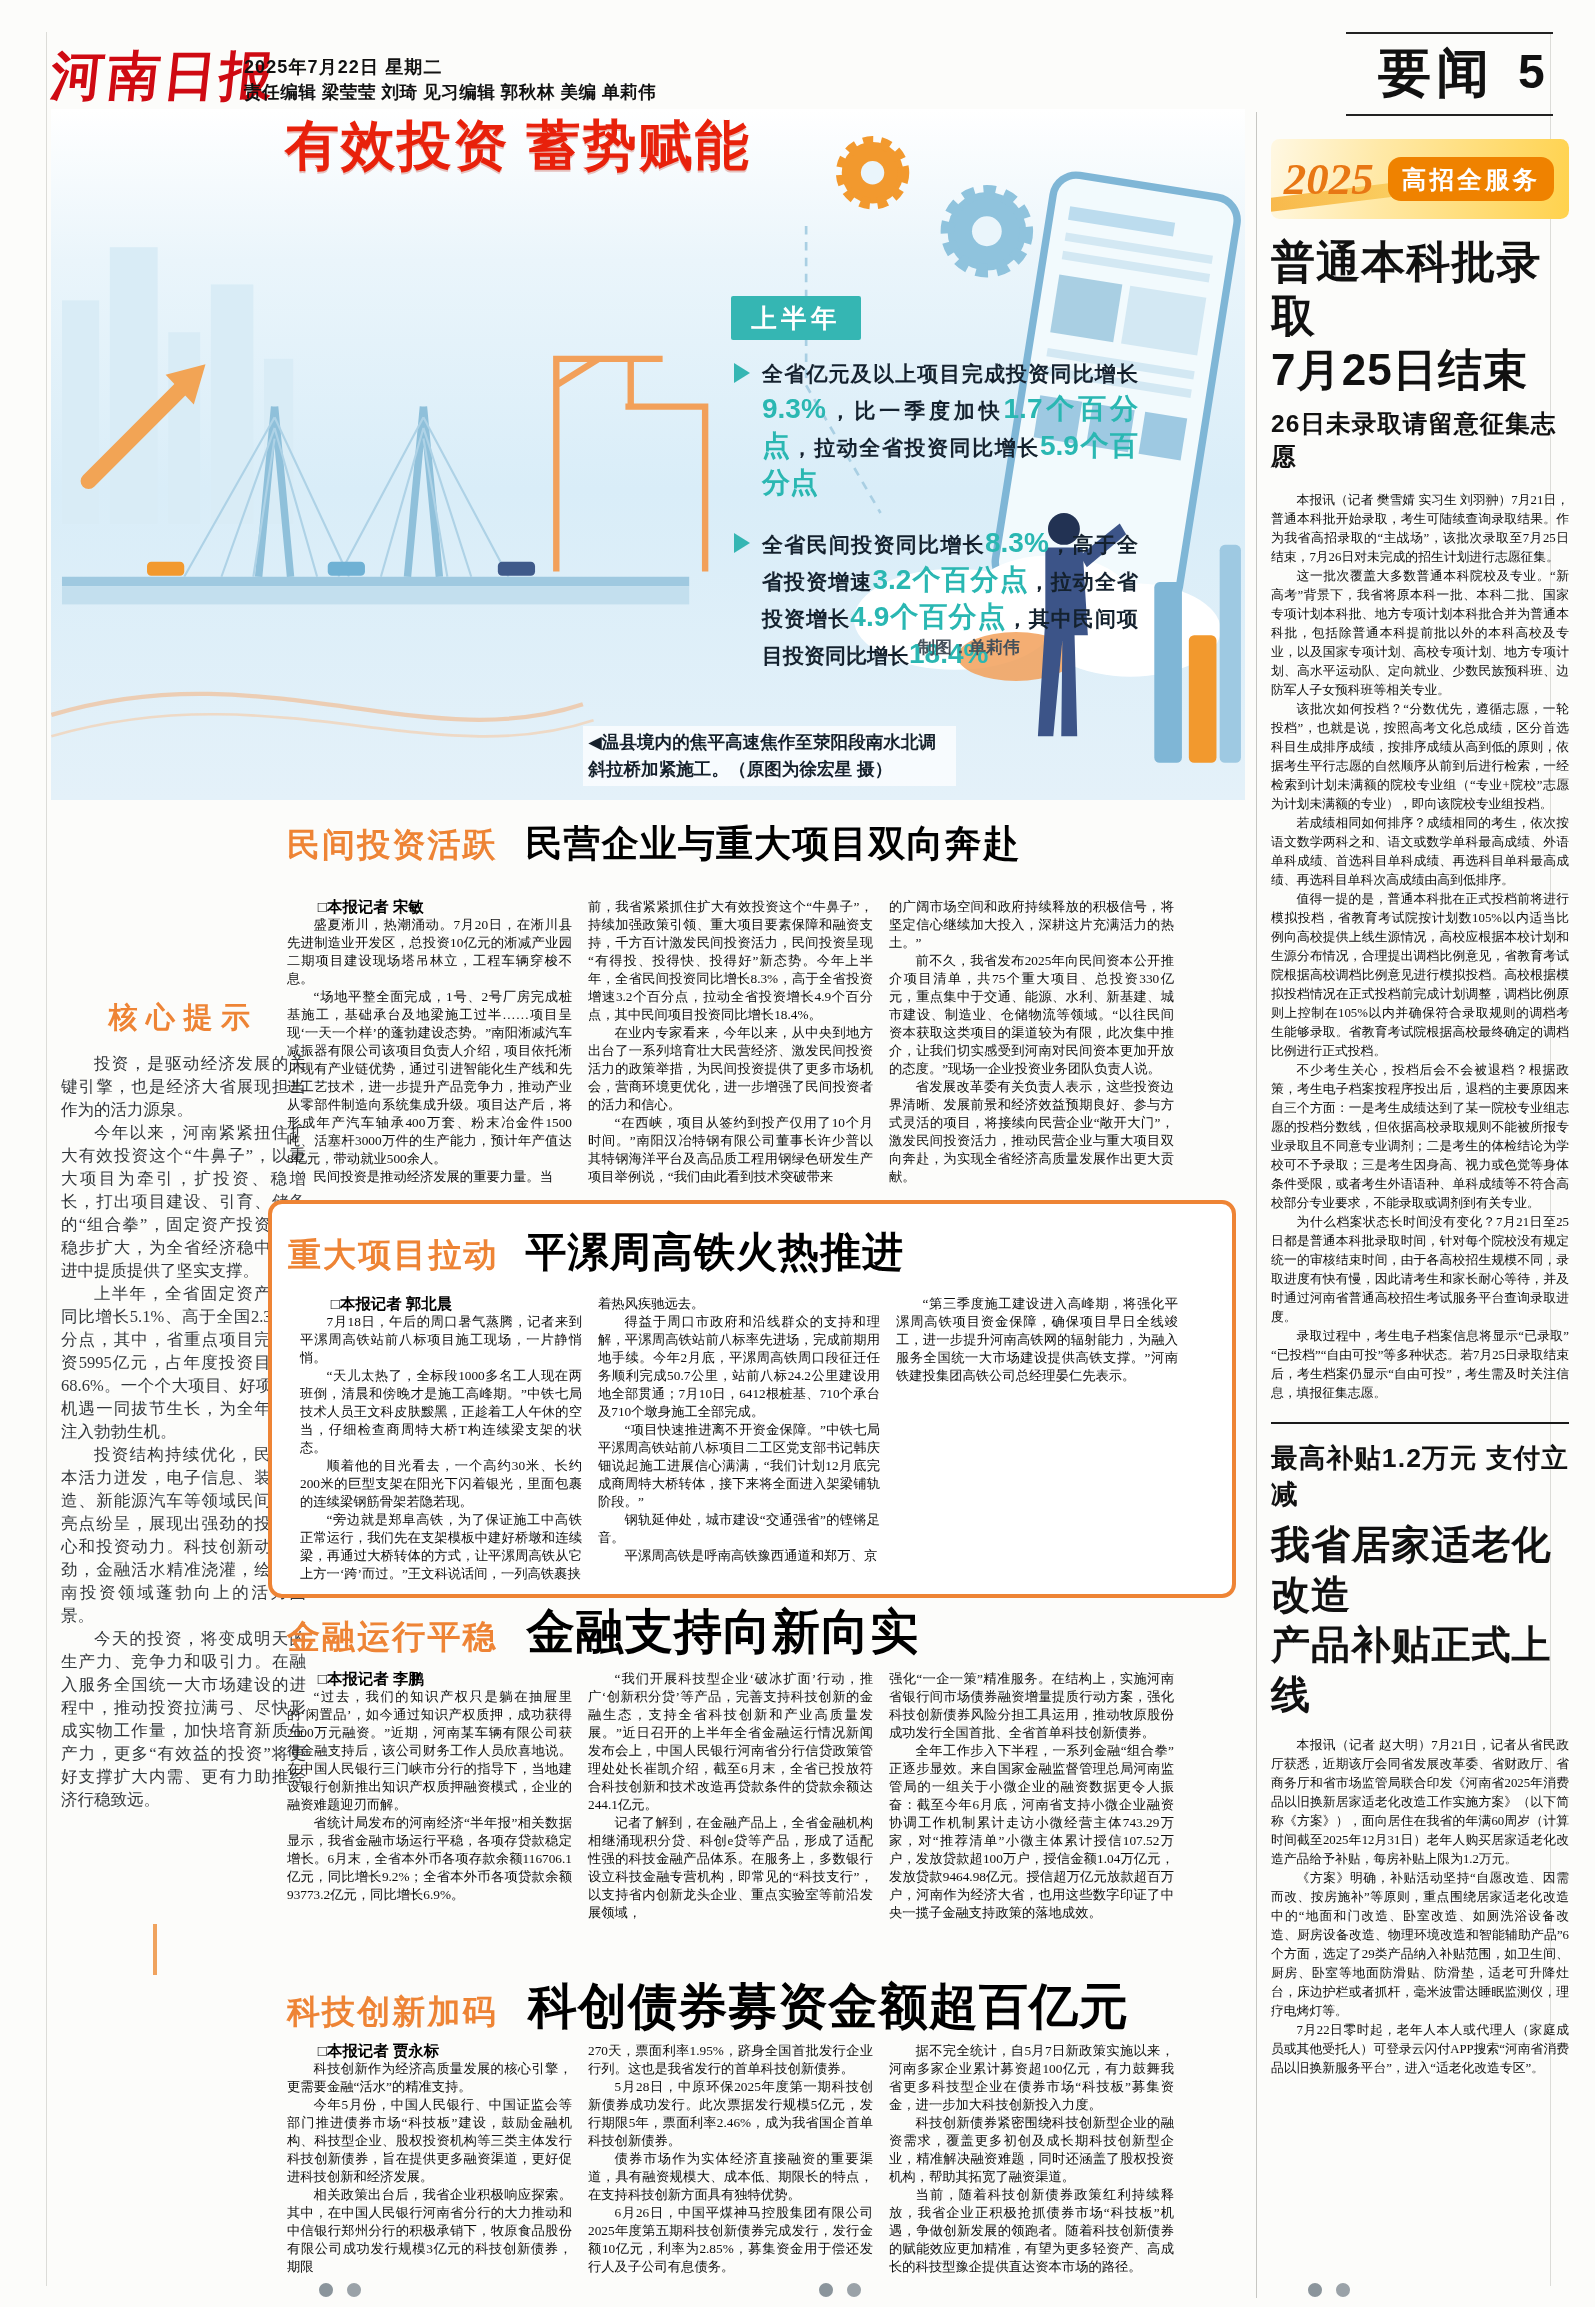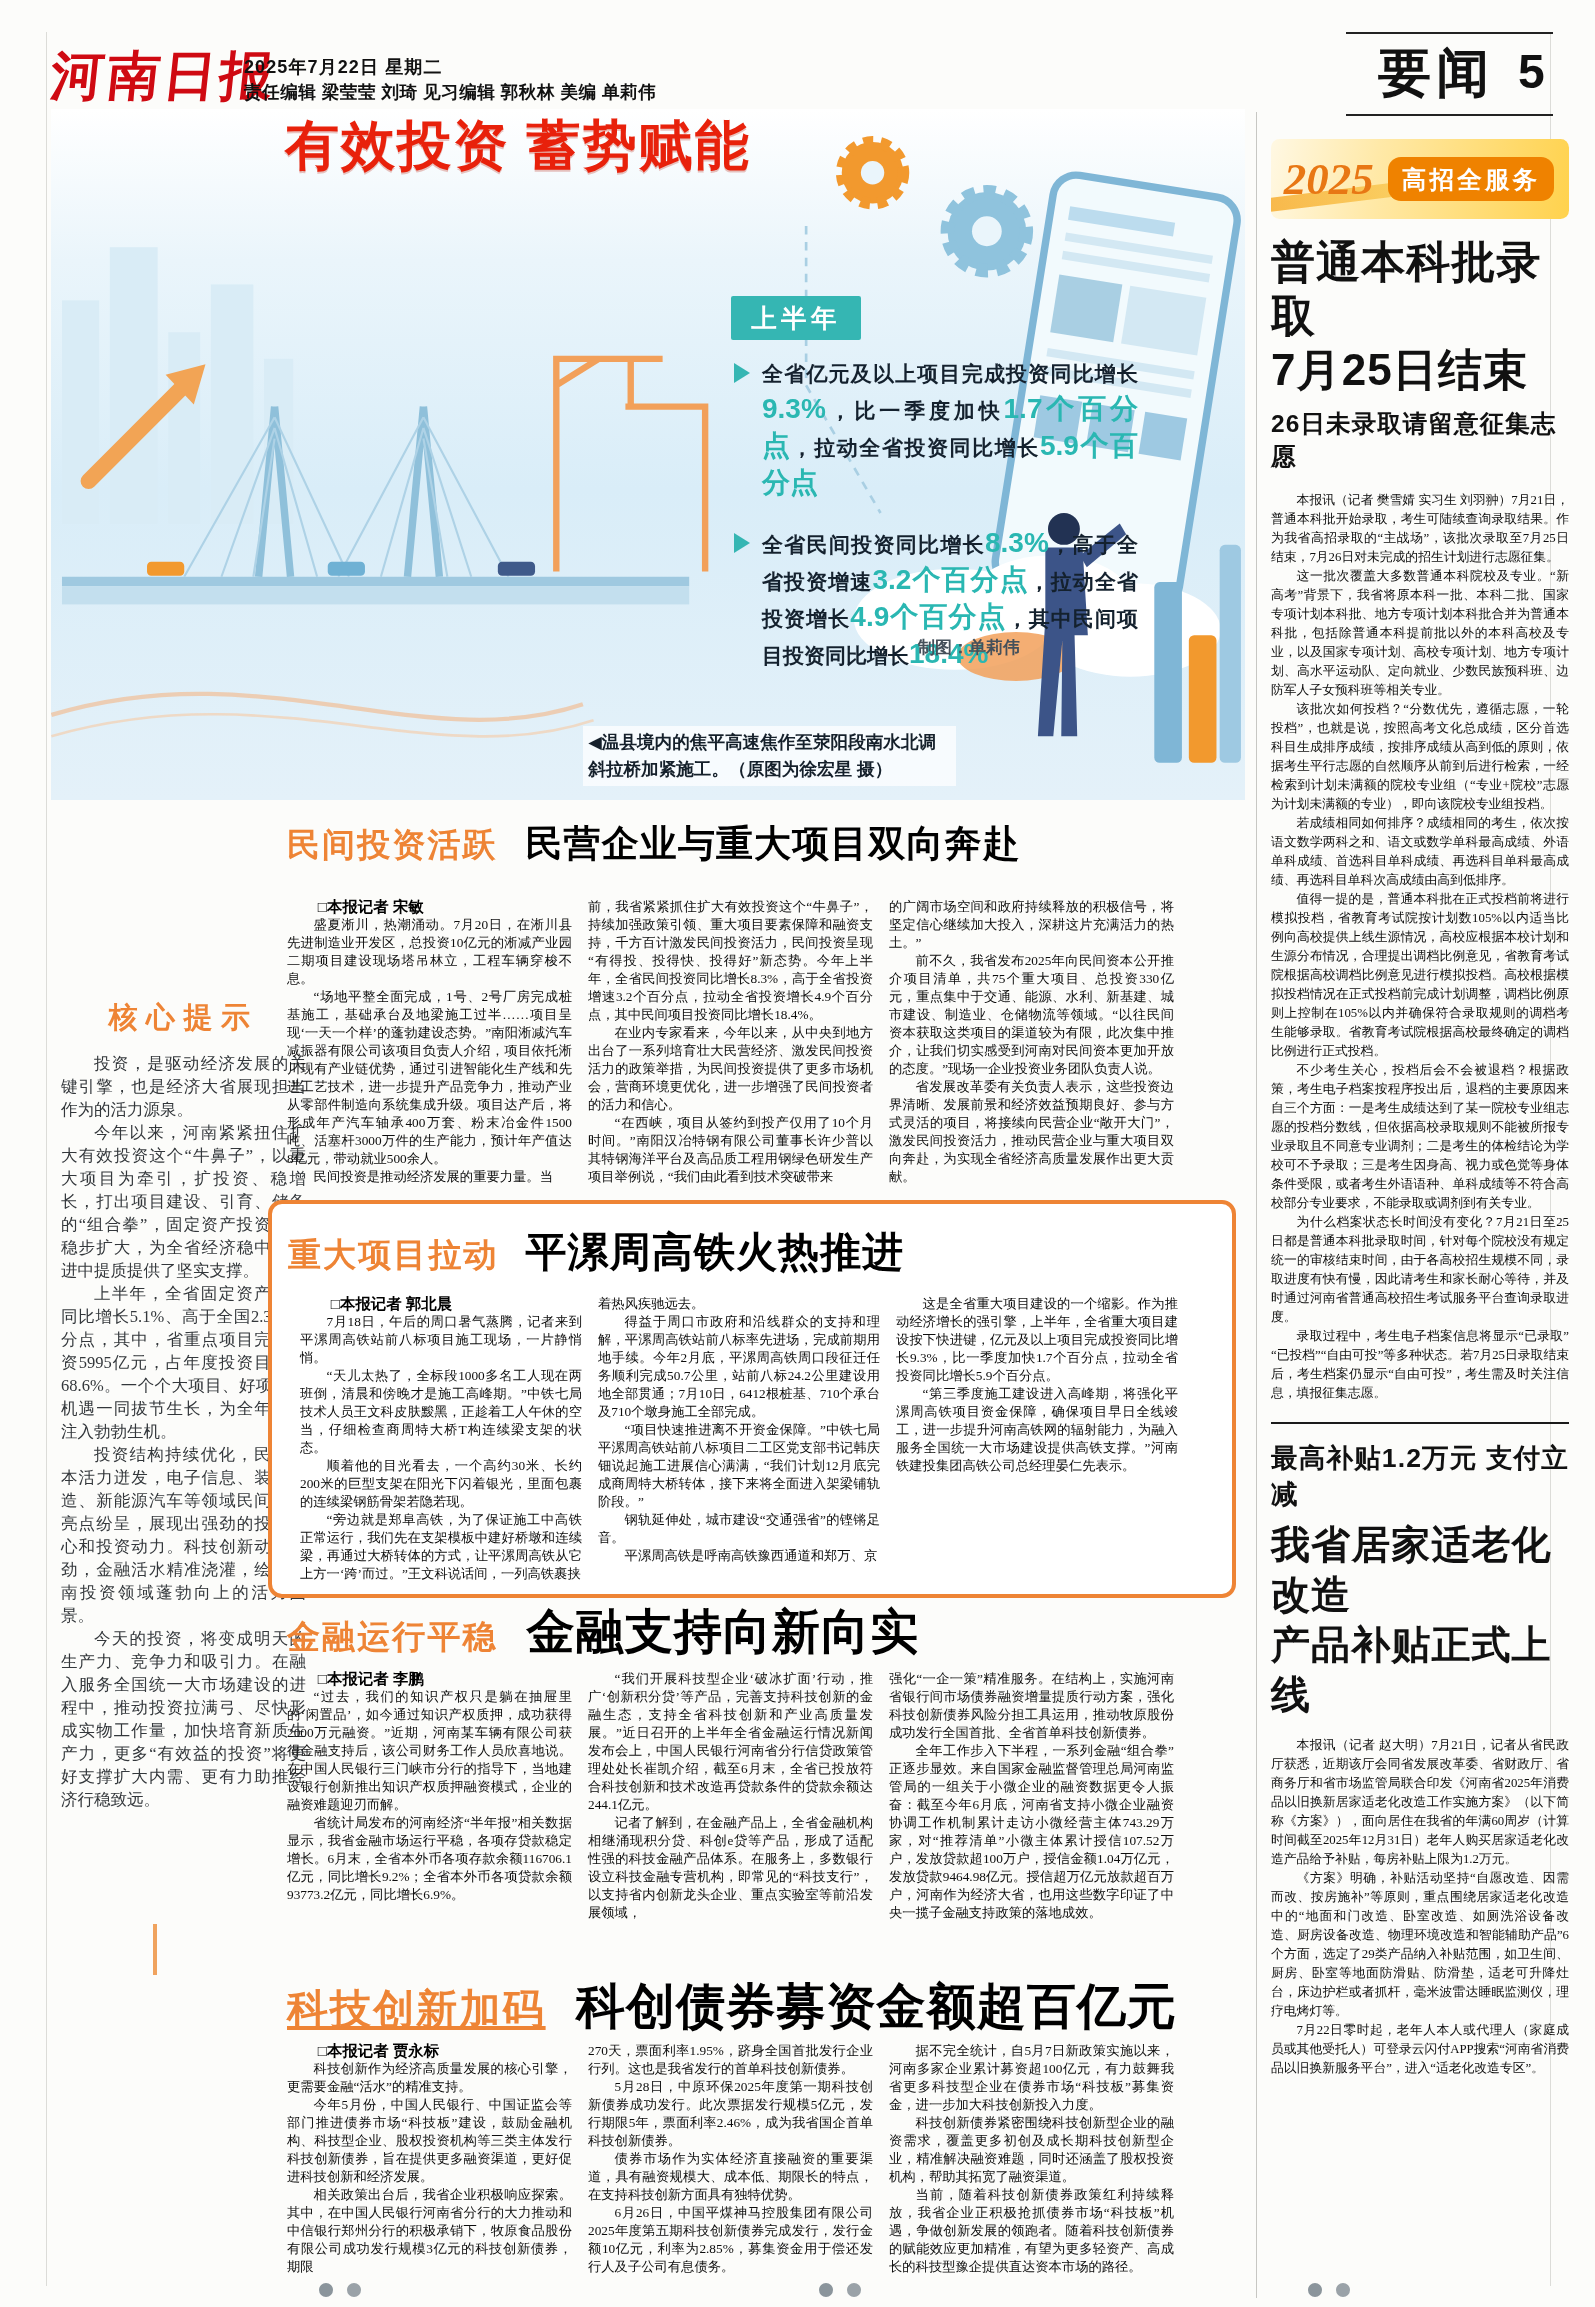--- a/index.html
+++ b/index.html
@@ -247,21 +247,20 @@
         <div>
           <p class="cont">着热风疾驰远去。</p>
           <p>得益于周口市政府和沿线群众的支持和理解，平漯周高铁站前八标率先进场，完成前期用地手续。今年2月底，平漯周高铁周口段征迁任务顺利完成50.7公里，站前八标24.2公里建设用地全部贯通；7月10日，6412根桩基、710个承台及710个墩身施工全部完成。</p>
           <p>“项目快速推进离不开资金保障。”中铁七局平漯周高铁站前八标项目二工区党支部书记韩庆钿说起施工进展信心满满，“我们计划12月底完成商周特大桥转体，接下来将全面进入架梁铺轨阶段。”</p>
           <p>钢轨延伸处，城市建设“交通强省”的铿锵足音。</p>
           <p>平漯周高铁是呼南高铁豫西通道和郑万、京</p>
         </div>
       </div>
     <div class="col" style="width:282px;">
         <div>
-          <p>这是全省重大项目建设的一个缩影。作为推动经济增长的强引擎，上半年，全省重大项目建设按下快进键，亿元及以上项目完成投资同比增长9.3%，比一季度加快1.7个百分点，拉动全省投资同比增长5.9个百分点。</p>
           <p>“第三季度施工建设进入高峰期，将强化平漯周高铁项目资金保障，确保项目早日全线竣工，进一步提升河南高铁网的辐射能力，为融入服务全国统一大市场建设提供高铁支撑。”河南铁建投集团高铁公司总经理晏仁先表示。</p>
         </div>
       </div>
   </div>
 </div>
 
 <div class="abs" style="left:287px;top:1600px;">
   <span class="tag" style="font-size:33px;">金融运行平稳</span>
   <span class="hl-black" style="font-size:48px;margin-left:26.6px;">金融支持向新向实</span>
 </div>
@@ -281,21 +280,21 @@
     </div>
   <div class="col">
       <div>
         <p class="cont">强化“一企一策”精准服务。在结构上，实施河南省银行间市场债券融资增量提质行动方案，强化科技创新债券风险分担工具运用，推动牧原股份成功发行全国首批、全省首单科技创新债券。</p>
         <p>全年工作步入下半程，一系列金融“组合拳”正逐步显效。来自国家金融监督管理总局河南监管局的一组关于小微企业的融资数据更令人振奋：截至今年6月底，河南省支持小微企业融资协调工作机制累计走访小微经营主体743.29万家，对“推荐清单”小微主体累计授信107.52万户，发放贷款超100万户，授信金额1.04万亿元，发放贷款9464.98亿元。授信超万亿元放款超百万户，河南作为经济大省，也用这些数字印证了中央一揽子金融支持政策的落地成效。</p>
       </div>
     </div>
 </div>
 
 <div class="abs" style="left:287px;top:1974px;">
-  <span class="tag" style="font-size:41px;text-decoration:underline;">科技创新加码</span>
+  <span class="tag" style="font-size:33px;">科技创新加码</span>
   <span class="hl-black" style="font-size:49px;margin-left:28px;">科创债券募资金额超百亿元</span>
 </div>
 <div class="abs cols" style="left:287px;top:2042px;">
   <div class="col">
     <p class="byline" style="font-family:'Liberation Sans',sans-serif;">□本报记者 贾永标</p>
     <div>
         <p>科技创新作为经济高质量发展的核心引擎，更需要金融“活水”的精准支持。</p>
         <p>今年5月份，中国人民银行、中国证监会等部门推进债券市场“科技板”建设，鼓励金融机构、科技型企业、股权投资机构等三类主体发行科技创新债券，旨在提供更多融资渠道，更好促进科技创新和经济发展。</p>
         <p>相关政策出台后，我省企业积极响应探索。其中，在中国人民银行河南省分行的大力推动和中信银行郑州分行的积极承销下，牧原食品股份有限公司成功发行规模3亿元的科技创新债券，期限</p>
       </div>

